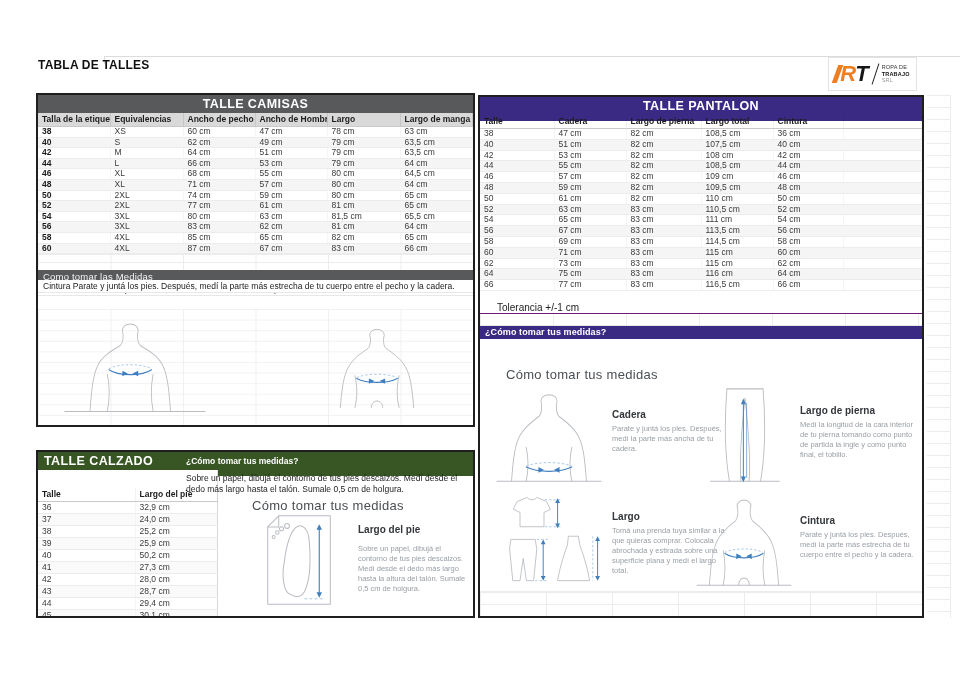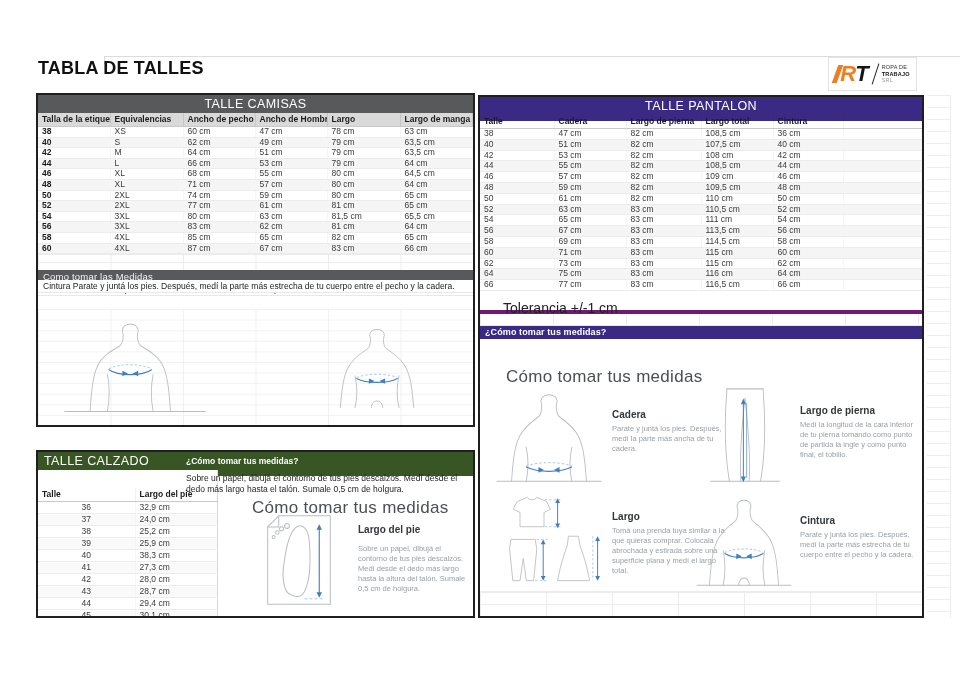--- a/index.html
+++ b/index.html
@@ -6,21 +6,21 @@
     --header-gray:#58595b; --header-purple:#3a2a84; --header-green:#375623;
     --accent-blue:#3f7fbf; --logo-orange:#ef7d21;
   }
   *{margin:0;padding:0;box-sizing:border-box}
   html,body{background:#fff}
   #page{position:relative;width:960px;height:678px;background:#fff;overflow:hidden;
         font-family:"Liberation Sans", sans-serif;color:#222}
   .abs{position:absolute}
 
   
-  #page-title{left:38px;top:58px;font-size:18px;font-weight:800;letter-spacing:.2px;color:#111}
+  #page-title{left:38px;top:58px;font-size:12px;font-weight:800;letter-spacing:.2px;color:#111}
   #page-break-h{left:104px;top:56px;width:856px;height:1px;background:#dcdcdc}
   #page-break-v{left:104px;top:56px;width:1px;height:8px;background:#dcdcdc}
   #right-grid{left:927px;top:95px;width:24px;height:523px;
     background-image:linear-gradient(to bottom,#ececec 1px,transparent 1px);
     background-size:100% 12px;border-right:1px solid #ececec}
 
   
   #logo{left:828px;top:57px;width:89px;height:34px;background:#fff;border:1px solid #e3e3e3;
         display:flex;align-items:center;justify-content:center;gap:3px}
   #logo .slash{width:5px;height:18px;background:var(--logo-orange);transform:skewX(-20deg);margin-right:-3px}
@@ -32,21 +32,21 @@
   #logo .l2{font-weight:800;color:#111}
   #logo .l3{color:#9a9a9a}
 
   
   .panel{position:absolute;border:2px solid #1f1f1f;background:#fff;overflow:hidden}
   #camisas-panel{left:36px;top:93px;width:439px;height:334px}
   #pantalon-panel{left:478px;top:95px;width:446px;height:523px}
   #calzado-panel{left:36px;top:450px;width:439px;height:168px}
 
   .band{position:absolute;left:0;right:0;height:24px;line-height:18px;color:#fff;
-        font-weight:400;font-size:12.5px;letter-spacing:.4px}
+        font-weight:700;font-size:12.5px;letter-spacing:.4px}
   .band.center{text-align:center}
   .band.gray{background:var(--header-gray)}
   .band.purple{background:var(--header-purple)}
   .band.green{background:var(--header-green)}
 
   
   table.tbl{border-collapse:collapse;table-layout:fixed;width:100%}
   .tbl th{font-size:8.5px;font-weight:700;text-align:left;padding:0 4px;height:13px;line-height:13px;
           white-space:nowrap;overflow:hidden;border-right:1px solid rgba(0,0,0,.05);
           border-bottom:1px solid #c9c9c9;color:#1c1c1c}
@@ -54,49 +54,49 @@
           border-right:1px solid rgba(0,0,0,.04);border-bottom:1px solid #ececec}
   .tbl tbody tr:nth-child(even) td{background:#f5f5f5}
   #camisas-table{position:absolute;left:0;top:18px}
   #camisas-table thead th{background:#d9d9d9;border-right:1px solid #c6c6c6}
   #camisas-table td{height:9.6px;line-height:9.6px}
   #camisas-table td:first-child{font-weight:700;color:#1c1c1c}
   #pantalon-table{position:absolute;left:0;top:18px}
   #pantalon-table td{height:9.8px;line-height:9.8px}
   #calzado-table{position:absolute;left:0;top:18px;width:180px}
   #calzado-table td{height:11px;line-height:11px}
-  #calzado-table td:first-child{text-align:center}
+  #calzado-table td:first-child{text-align:left}
   #calzado-table tbody tr:nth-child(even) td{background:#fafafa}
 
   
   #camisas-gap{left:0;right:0;top:159px;height:16px;
     background-image:linear-gradient(to right,#ececec 1px,transparent 1px),
                      linear-gradient(to bottom,#ececec 1px,transparent 1px);
     background-size:72.5px 8px}
   #camisas-note-band{top:175px;height:13px;line-height:13px;background:var(--header-gray);
     color:#f4f4f4;font-size:9.5px;font-weight:400;padding-left:5px;letter-spacing:.2px}
   .note-row{left:0;right:0;height:13px;line-height:13px;font-size:8.5px;color:#222;
             padding-left:5px;border-bottom:1px solid #e8e8e8;background:#fff;white-space:nowrap;overflow:hidden}
   #note-pecho{top:188px}
   #note-cintura{top:185px}
   #camisas-diagram-zone{left:0;right:0;top:214px;bottom:0;
     background-image:linear-gradient(to right,#f0f0f0 1px,transparent 1px),
                      linear-gradient(to bottom,#f2f2f2 1px,transparent 1px);
     background-size:72.5px 10.6px}
 
   
-  #pant-tolerance{left:0;right:0;top:205px;height:12px;line-height:12px;font-size:14px;
-    color:#222;padding-left:23px;border-bottom:4px solid #701a75;background:#fff}
+  #pant-tolerance{left:0;right:0;top:205px;height:12px;line-height:12px;font-size:10px;
+    color:#222;padding-left:17px;border-bottom:1px solid #701a75;background:#fff}
   #pant-gap{left:0;right:0;top:217px;height:12px;
     background-image:linear-gradient(to right,#ececec 1px,transparent 1px);background-size:73px 100%;
     border-bottom:1px solid #e8e8e8}
   #pant-howto-band{top:229px;height:13px;line-height:13px;font-size:9px;font-weight:700;
     padding-left:5px;letter-spacing:.1px}
   #pant-intro{left:0;right:0;top:242px;padding:2px 5px 0 5px;font-size:8.5px;line-height:10.5px;color:#1d1d1d;background:#fff}
-  .diagram-title{font-size:17px;color:#4a4f54;letter-spacing:.3px}
+  .diagram-title{font-size:13px;color:#4a4f54;letter-spacing:.3px}
   #pant-diagram-title{left:26px;top:270px}
   .measure-name{font-size:10px;font-weight:700;color:#33373b}
   .measure-desc{font-size:7.5px;line-height:10px;color:#9aa0a6;margin-top:4px}
   #pant-bottom-grid{left:0;right:0;top:494px;height:25px;
     background-image:linear-gradient(to right,#ececec 1px,transparent 1px),
                      linear-gradient(to bottom,#ececec 1px,transparent 1px);
     background-size:66px 12px;border-top:1px solid #ececec}
 
   
   #calzado-howto{left:148px;top:0;height:18px;line-height:18px;font-size:8.5px;font-weight:700;color:#fff}
@@ -541,21 +541,21 @@
             <tr>
               <td>38</td>
               <td>25,2 cm</td>
             </tr>
             <tr>
               <td>39</td>
               <td>25,9 cm</td>
             </tr>
             <tr>
               <td>40</td>
-              <td>38,3 cm</td>
+              <td>50,2 cm</td>
             </tr>
             <tr>
               <td>41</td>
               <td>27,3 cm</td>
             </tr>
             <tr>
               <td>42</td>
               <td>28,0 cm</td>
             </tr>
             <tr>

